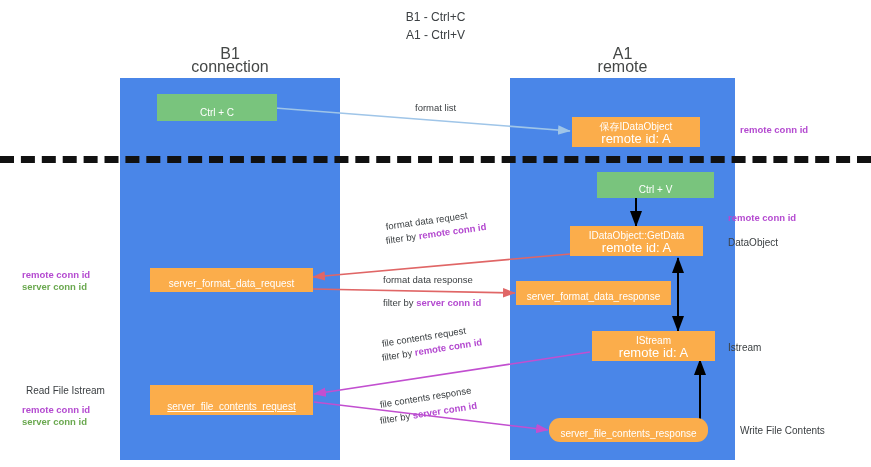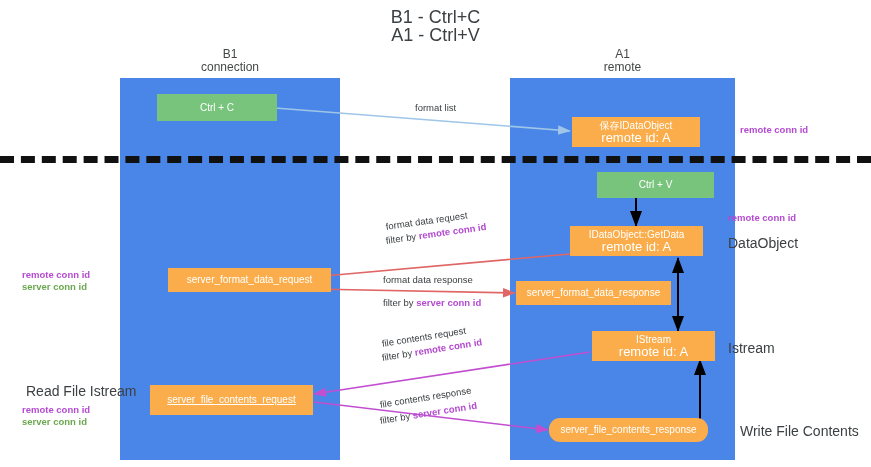--- a/index.html
+++ b/index.html
@@ -12,34 +12,34 @@
     color:#3c4043;
   }
   #stage{position:absolute;left:0;top:0;width:871px;height:467px;}
   .abs{position:absolute;}
 
   
   .band{background:#4a86e8;}
 
   
   .col-head{
-    text-align:center;font-size:12px;line-height:12.5px;color:#444746;
+    text-align:center;font-size:16px;line-height:12.5px;color:#444746;
     white-space:pre-line;
   }
 
   
   #title{
     width:871px;text-align:center;top:8px;left:0;
-    font-size:18px;line-height:18px;color:#3c4043;white-space:pre-line;
+    font-size:12px;line-height:18px;color:#3c4043;white-space:pre-line;
   }
 
   
   .node{
     box-sizing:border-box;
-    display:flex;flex-direction:column;align-items:center;justify-content:center;
+    display:flex;flex-direction:column;align-items:center;justify-content:flex-end;
     text-align:center;color:#ffffff;font-size:10px;line-height:12px;
     padding:2px 20px;
   }
   .node .l2{font-size:13px;line-height:12px;}
   .green{background:#79c47d;}
   .orange{background:#fbad4b;}
 
   
   #divider{
     left:0;top:156px;width:871px;height:0;
@@ -47,21 +47,21 @@
   }
 
   
   .etxt{
     font-size:9.5px;line-height:12px;color:#3c4043;white-space:nowrap;
   }
   .purple{color:#b44ad0;font-weight:bold;}
   .green-t{color:#6aa84f;font-weight:bold;}
   .rot-a{transform:rotate(-8deg);transform-origin:left top;}
   .rot-b{transform:rotate(-9deg);transform-origin:left top;}
-  .rlabel{font-size:14px;line-height:12px;color:#3c4043;white-space:nowrap;}
+  .rlabel{font-size:10px;line-height:12px;color:#3c4043;white-space:nowrap;}
   svg{position:absolute;left:0;top:0;overflow:visible;}
 </style>
 </head>
 <body>
 
 <div id="stage">
 
   <div class="abs" id="title">B1 - Ctrl+C
 A1 - Ctrl+V</div>
 
@@ -121,21 +121,21 @@
 
   <div class="abs node green" style="left:578px;top:172px;width:117px;height:26px;margin-left:19px;">
     <span>Ctrl + V</span>
   </div>
 
   <div class="abs node orange" style="left:570px;top:226px;width:133px;height:30px;">
     <span>IDataObject::GetData</span>
     <span class="l2">remote id: A</span>
   </div>
 
-  <div class="abs node orange" style="left:168px;top:268px;width:163px;height:24px;">
+  <div class="abs node orange" style="left:150px;top:268px;width:163px;height:24px;">
     <span>server_format_data_request</span>
   </div>
 
   <div class="abs node orange" style="left:516px;top:281px;width:155px;height:24px;">
     <span>server_format_data_response</span>
   </div>
 
   <div class="abs node orange" style="left:592px;top:331px;width:123px;height:30px;">
     <span>IStream</span>
     <span class="l2">remote id: A</span>

